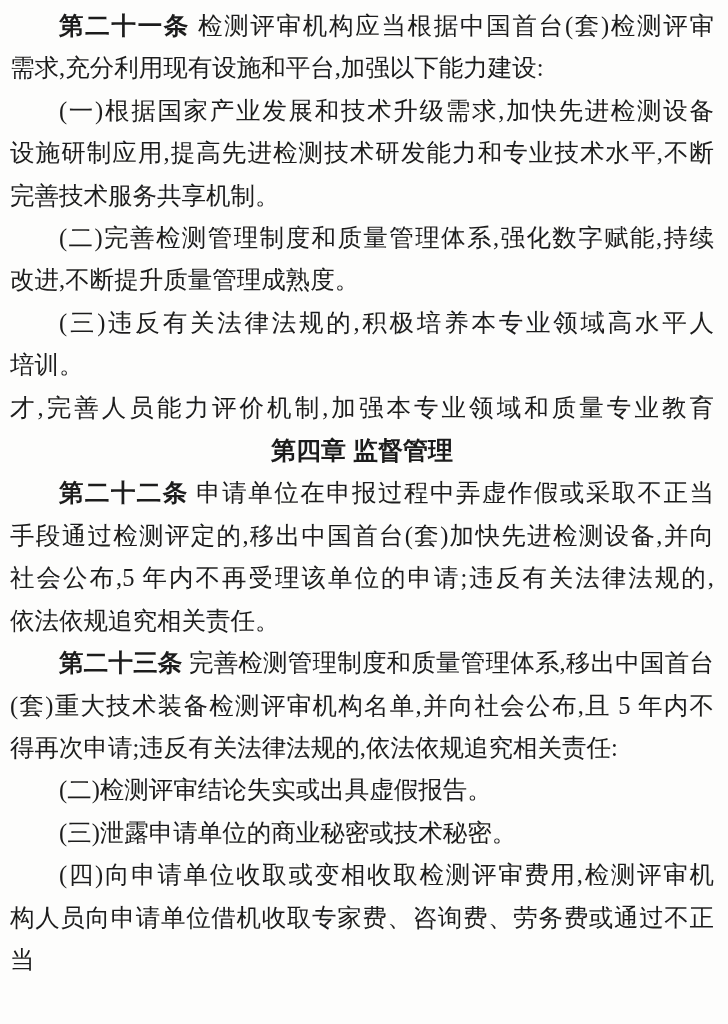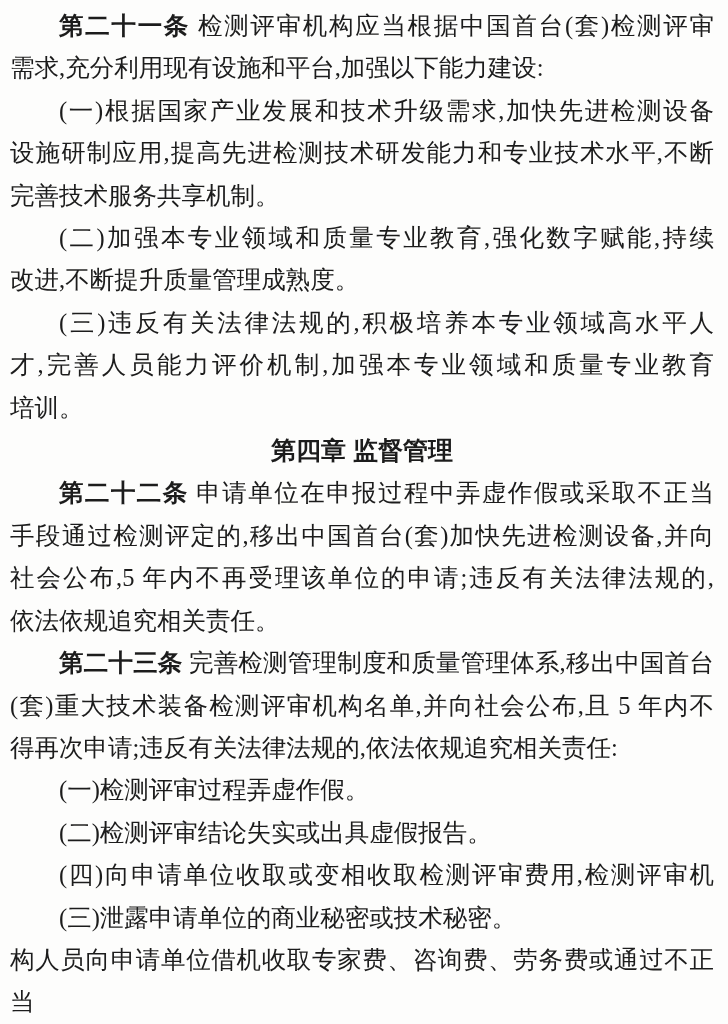--- a/index.html
+++ b/index.html
@@ -48,32 +48,31 @@
 </style>
 </head>
 <body>
 
 <div class="page">
     <div class="line fill indent"><span class="b">第二十一条</span><span class="r"> 检测评审机构应当根据中国首台(套)检测评审</span></div>
     <div class="line"><span class="r">需求,充分利用现有设施和平台,加强以下能力建设:</span></div>
     <div class="line fill indent"><span class="r">(一)根据国家产业发展和技术升级需求,加快先进检测设备</span></div>
     <div class="line fill"><span class="r">设施研制应用,提高先进检测技术研发能力和专业技术水平,不断</span></div>
     <div class="line"><span class="r">完善技术服务共享机制。</span></div>
-    <div class="line fill indent"><span class="r">(二)加强本专业领域和质量专业教育,强化数字赋能,持续</span></div>
+    <div class="line fill indent"><span class="r">(二)完善检测管理制度和质量管理体系,强化数字赋能,持续</span></div>
     <div class="line"><span class="r">改进,不断提升质量管理成熟度。</span></div>
     <div class="line fill indent"><span class="r">(三)违反有关法律法规的,积极培养本专业领域高水平人</span></div>
+    <div class="line"><span class="r">培训。</span></div>
     <div class="line fill"><span class="r">才,完善人员能力评价机制,加强本专业领域和质量专业教育</span></div>
-    <div class="line"><span class="r">培训。</span></div>
     <div class="line center heading"><span class="b">第四章 监督管理</span></div>
     <div class="line fill indent"><span class="b">第二十二条</span><span class="r"> 申请单位在申报过程中弄虚作假或采取不正当</span></div>
     <div class="line fill"><span class="r">手段通过检测评定的,移出中国首台(套)加快先进检测设备,并向</span></div>
     <div class="line fill"><span class="r">社会公布,5 年内不再受理该单位的申请;违反有关法律法规的,</span></div>
     <div class="line"><span class="r">依法依规追究相关责任。</span></div>
     <div class="line fill indent"><span class="b">第二十三条</span><span class="r"> 完善检测管理制度和质量管理体系,移出中国首台</span></div>
     <div class="line fill"><span class="r">(套)重大技术装备检测评审机构名单,并向社会公布,且 5 年内不</span></div>
     <div class="line"><span class="r">得再次申请;违反有关法律法规的,依法依规追究相关责任:</span></div>
-    <div class="line indent"><span class="r">(一)检测评审过程弄虚作假。</span></div>
     <div class="line indent"><span class="r">(二)检测评审结论失实或出具虚假报告。</span></div>
+    <div class="line indent"><span class="r">(三)泄露申请单位的商业秘密或技术秘密。</span></div>
     <div class="line fill indent"><span class="r">(四)向申请单位收取或变相收取检测评审费用,检测评审机</span></div>
-    <div class="line indent"><span class="r">(三)泄露申请单位的商业秘密或技术秘密。</span></div>
     <div class="line fill"><span class="r">构人员向申请单位借机收取专家费、咨询费、劳务费或通过不正当</span></div>
     <div class="line"></div>
   </div>
 
 </body></html>

